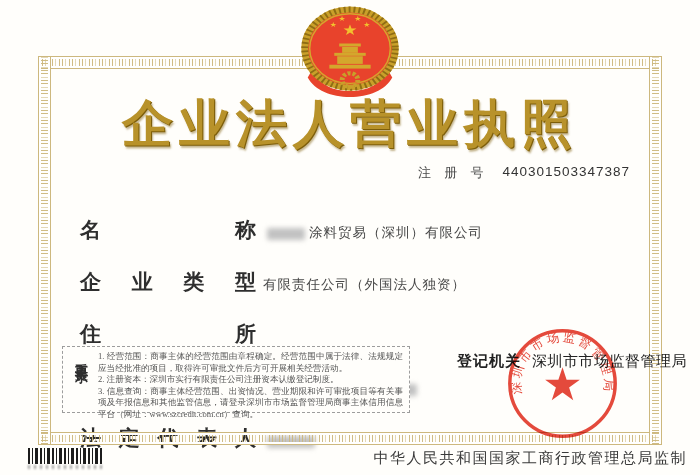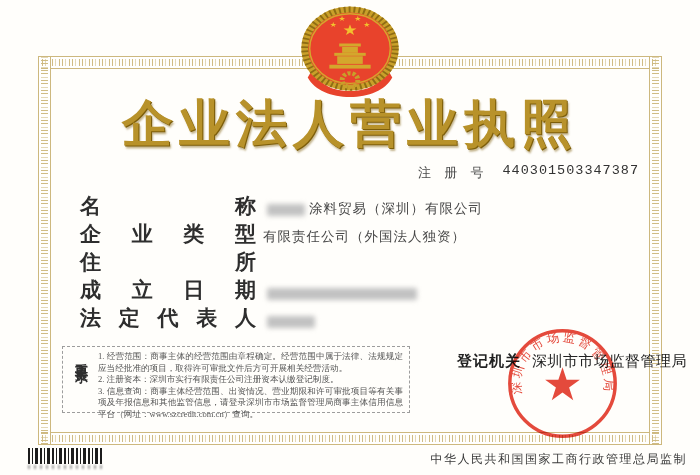--- a/index.html
+++ b/index.html
@@ -23,27 +23,27 @@
 
   
   .emblem { position:absolute; left:291px; top:1px; width:118px; height:102px; z-index:5; }
 
   
   .title { position:absolute; top:90px; left:0; right:0; text-align:center; z-index:4;
            font-size:51px; font-weight:bold; letter-spacing:6px; color:#b8922a;
            text-shadow:1px 1px 0 #7d5e0a, 2px 3px 2px rgba(125,94,10,.45); }
 
   
-  .regno-row { position:absolute; top:164px; left:418px; display:flex; align-items:center; gap:14px; }
+  .regno-row { position:absolute; top:164px; left:418px; display:flex; align-items:flex-end; gap:14px; }
   .regno-label { font-size:13px; letter-spacing:5px; color:#4a4a4a; }
-  .regno-value { font-size:13.5px; color:#333; font-family:Liberation Mono, monospace; letter-spacing:1px; position:relative; top:-3px; }
+  .regno-value { font-size:13.5px; color:#333; font-family:Liberation Sans, sans-serif; letter-spacing:1px; position:relative; top:-3px; }
 
   
   .fields { position:absolute; left:80px; top:192px; width:420px; }
-  .frow { display:flex; align-items:baseline; height:28px; }
+  .frow { display:flex; align-items:baseline; height:28px;margin-top:24px; }
   .flabel { width:176px; font-size:21px; font-weight:600; color:#2e2e2e;
             text-align:justify; text-align-last:justify; flex:none; }
   .fvalue { font-size:13.5px; color:#474747; margin-left:7px; letter-spacing:1px; white-space:nowrap; }
   .redact { display:inline-block; height:12px; background:#c2c2c2; filter:blur(2.5px);
             border-radius:2px; vertical-align:middle; margin:0 4px; }
   .redact.w-sm  { width:38px; }
   .redact.w-rep { width:48px; }
   .redact.w-addr{ width:160px; }
   .redact.w-dt  { width:150px; }
 
@@ -60,21 +60,21 @@
   .authority-label { font-size:15px; font-weight:bold; letter-spacing:1px; color:#222; }
   .authority-value { font-size:15px; color:#222; letter-spacing:0.5px; }
   .issue-date { position:absolute; left:452px; top:416px; font-size:17px; font-weight:600;
                 letter-spacing:3px; color:#1f1f1f; z-index:2; }
 
   
   .seal { position:absolute; left:505px; top:326px; width:115px; height:115px;
           z-index:6; mix-blend-mode:multiply; opacity:.93; }
 
   
-  .issuer { position:absolute; right:13px; bottom:7px; font-size:12px; color:#3a3a3a; letter-spacing:1.5px; }
+  .issuer { position:absolute; right:13px; bottom:7px; font-size:15px; color:#3a3a3a; letter-spacing:1.5px; }
   .barcode-wrap { position:absolute; left:28px; bottom:6px; width:74px; }
   .barcode { height:16px;
              background:repeating-linear-gradient(90deg, #1c1c1c 0 2px, transparent 2px 4px,
                         #1c1c1c 4px 5px, transparent 5px 7px, #1c1c1c 7px 10px, transparent 10px 12px); }
   .barcode-digits { height:4px; margin-top:1px; filter:blur(1px);
              background:repeating-linear-gradient(90deg, #9a9a9a 0 2px, transparent 2px 6px); }
 </style>
 </head>
 <body>
 

